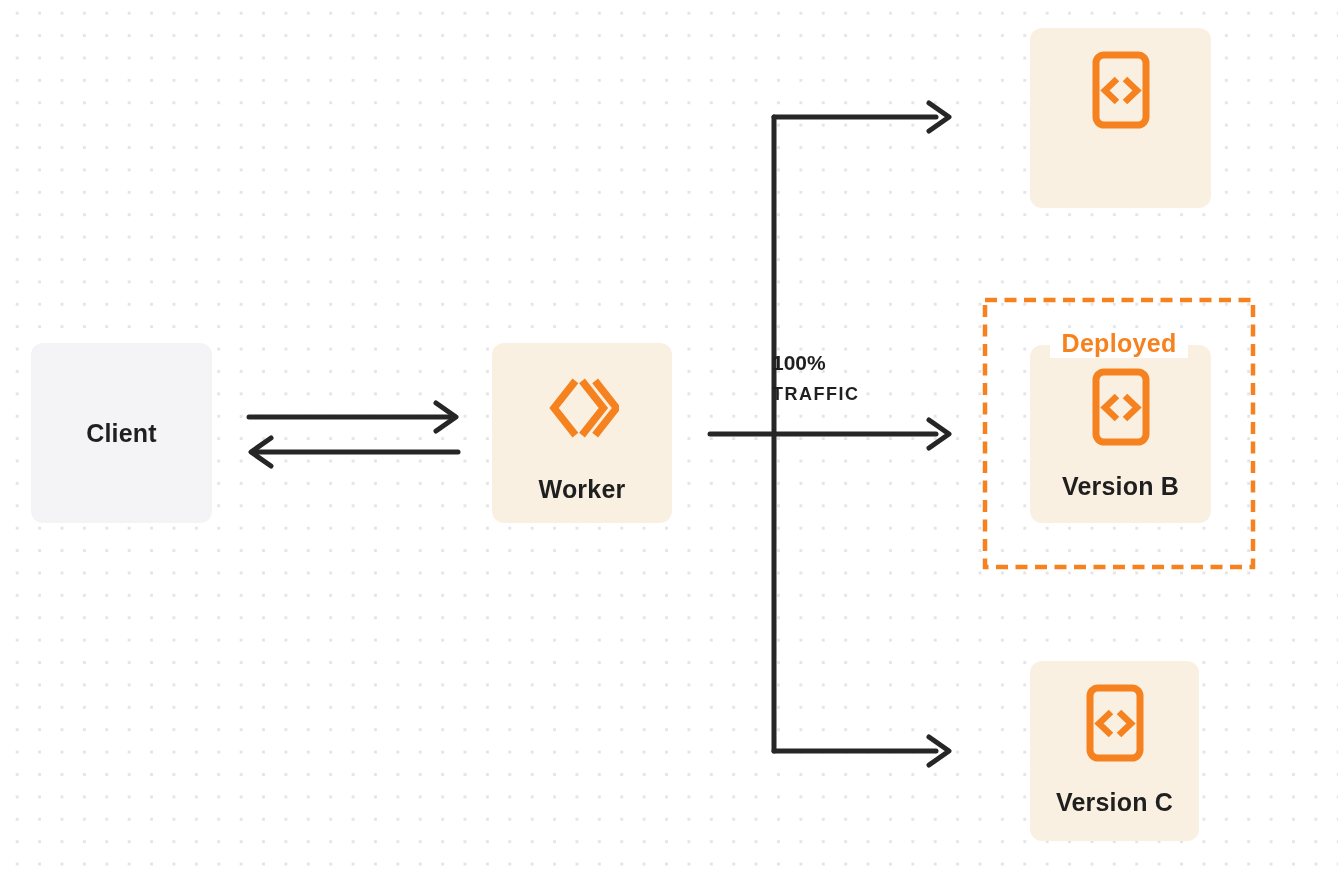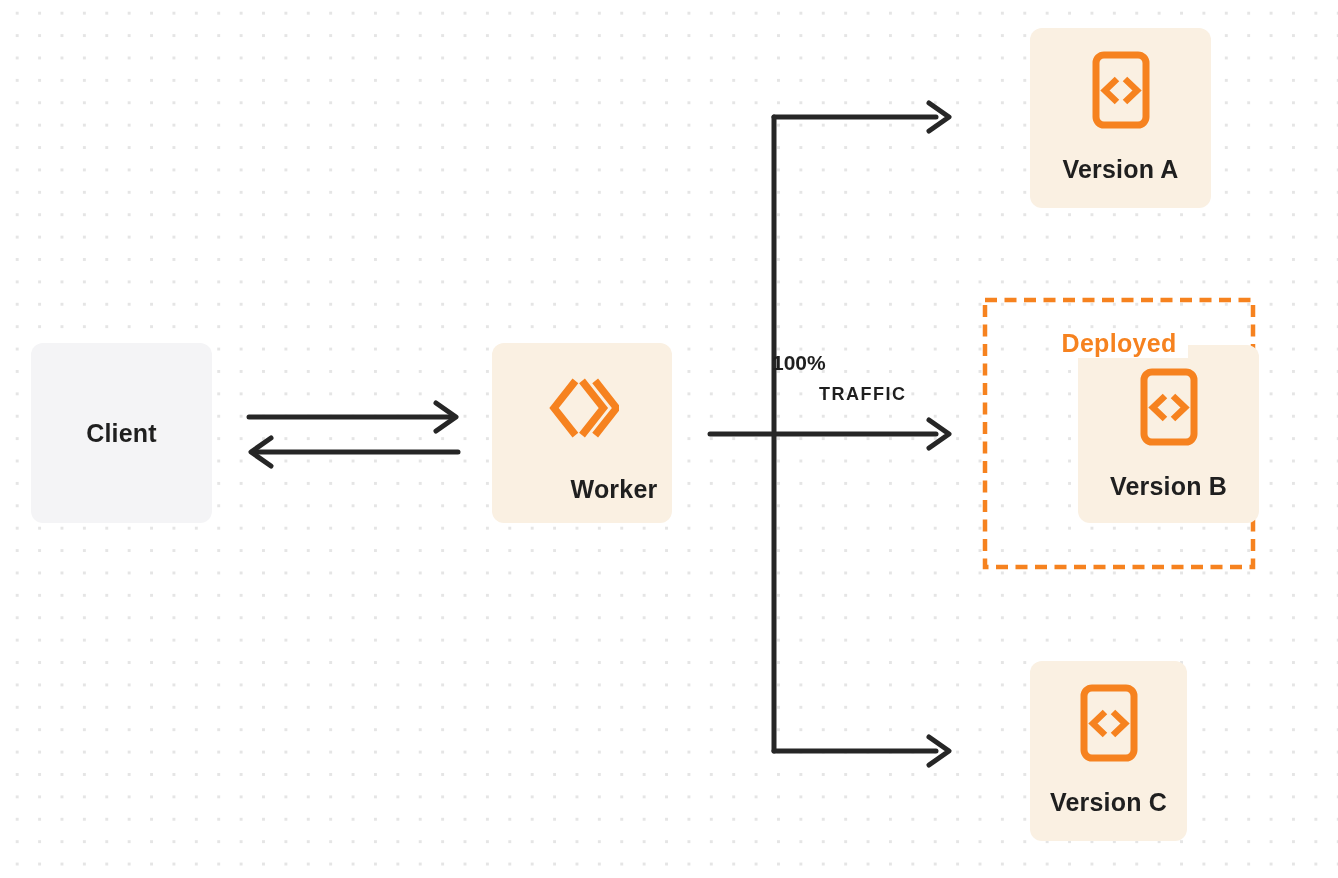--- a/index.html
+++ b/index.html
@@ -65,26 +65,26 @@
     fill: none;
     stroke-linecap: butt;
     stroke-linejoin: miter;
   }
   #client-node {
     left: 31px; top: 343px; width: 181px; height: 180px;
     background: var(--box-gray);
     display: flex; align-items: center; justify-content: flex-start;
   }
   #client-node .node-label { position: static; }
-  #worker-node  { left: 492px;  top: 343px; width: 180px; height: 180px; padding-left: 32px; }
+  #worker-node  { left: 492px;  top: 343px; width: 180px; height: 180px; }
   #worker-node .node-icon { top: 30px; }
   #worker-node .node-label { top: 132px; }
   #version-a-node { left: 1030px; top: 28px;  width: 181px; height: 180px; }
-  #version-b-node { left: 1030px; top: 345px; width: 181px; height: 178px; margin-left: 48px; }
-  #version-c-node { left: 1030px; top: 661px; width: 157px; height: 180px; }
+  #version-b-node { left: 1030px; top: 345px; width: 181px; height: 178px; }
+  #version-c-node { left: 1030px; top: 661px; width: 169px; height: 180px; }
   .version-node .node-icon { top: 23px; }
   .version-node .node-label { top: 127px; }
   #deployed-label {
     position: absolute;
     left: 985px; top: 283px; width: 268px;
     text-align: center;
     z-index: 3;
     margin-top: 46px;
   }
   #deployed-label span {
@@ -97,21 +97,21 @@
     letter-spacing: 0.3px;
   }
   #traffic-label {
     position: absolute;
     left: 772px; top: 351px; width: 172px;
     z-index: 3;
     color: var(--text-dark);
     font-weight: 700;
   }
   #traffic-label .l1 { font-size: 21px; margin-bottom: 9px; }
-  #traffic-label .l2 { font-size: 18px; letter-spacing: 1.5px; padding-left: 47px; }
+  #traffic-label .l2 { font-size: 18px; letter-spacing: 1.5px; }
 </style>
 </head>
 <body>
 
 <svg class="wires" width="1338" height="878" viewBox="0 0 1338 878">
 
   <g>
     <line class="ln" x1="249" y1="417" x2="454" y2="417"></line>
     <polyline class="ln" points="436,403 456,417 436,431"></polyline>
   </g>
@@ -154,21 +154,20 @@
 </div>
 
 <div class="node version-node" id="version-a-node">
   <div class="node-icon">
     <svg width="58" height="78" viewBox="0 0 58 78">
       <rect class="stk" stroke-width="7" x="4" y="4" width="50" height="70" rx="8"></rect>
       <polyline class="stk" stroke-width="6.5" points="25,28 13,39.5 25,51"></polyline>
       <polyline class="stk" stroke-width="6.5" points="33,28 45,39.5 33,51"></polyline>
     </svg>
   </div>
-  <div class="node-label">Version A</div>
 </div>
 
 <div class="node version-node" id="version-b-node">
   <div class="node-icon">
     <svg width="58" height="78" viewBox="0 0 58 78">
       <rect class="stk" stroke-width="7" x="4" y="4" width="50" height="70" rx="8"></rect>
       <polyline class="stk" stroke-width="6.5" points="25,28 13,39.5 25,51"></polyline>
       <polyline class="stk" stroke-width="6.5" points="33,28 45,39.5 33,51"></polyline>
     </svg>
   </div>

